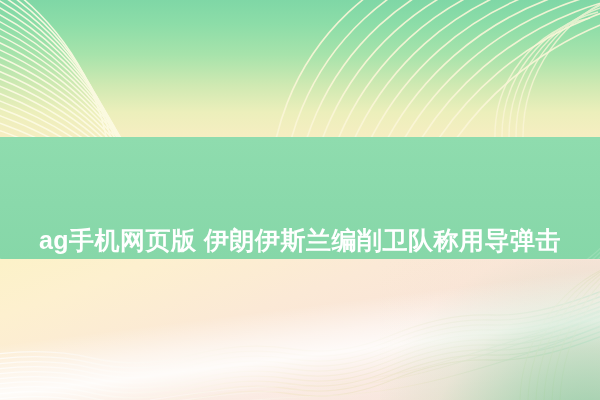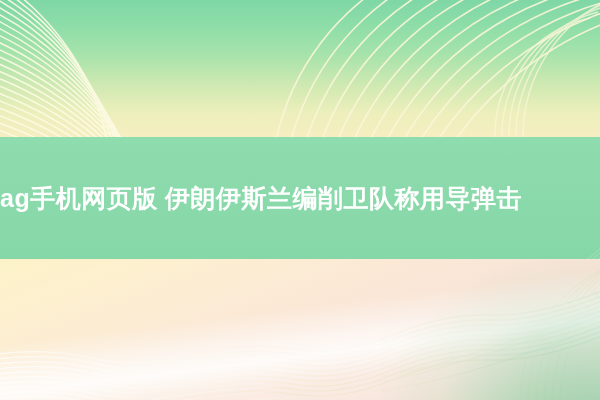--- a/index.html
+++ b/index.html
@@ -51,22 +51,22 @@
     inset: 0;
     pointer-events: none;
     opacity: .55;
   }
   .headline {
     position: absolute;
     left: 0; top: 0;
     width: 600px;
     height: 122px;
     display: flex;
-    flex-direction: column;
-    align-items: flex-start;
+    flex-direction: row;
+    align-items: flex-end;
     justify-content: center;
     z-index: 5;
   }
   .headline .line {
     color: #ffffff;
     font-size: 25px;
     font-weight: bold;
     line-height: 38px;
     letter-spacing: .5px;
     white-space: nowrap;

